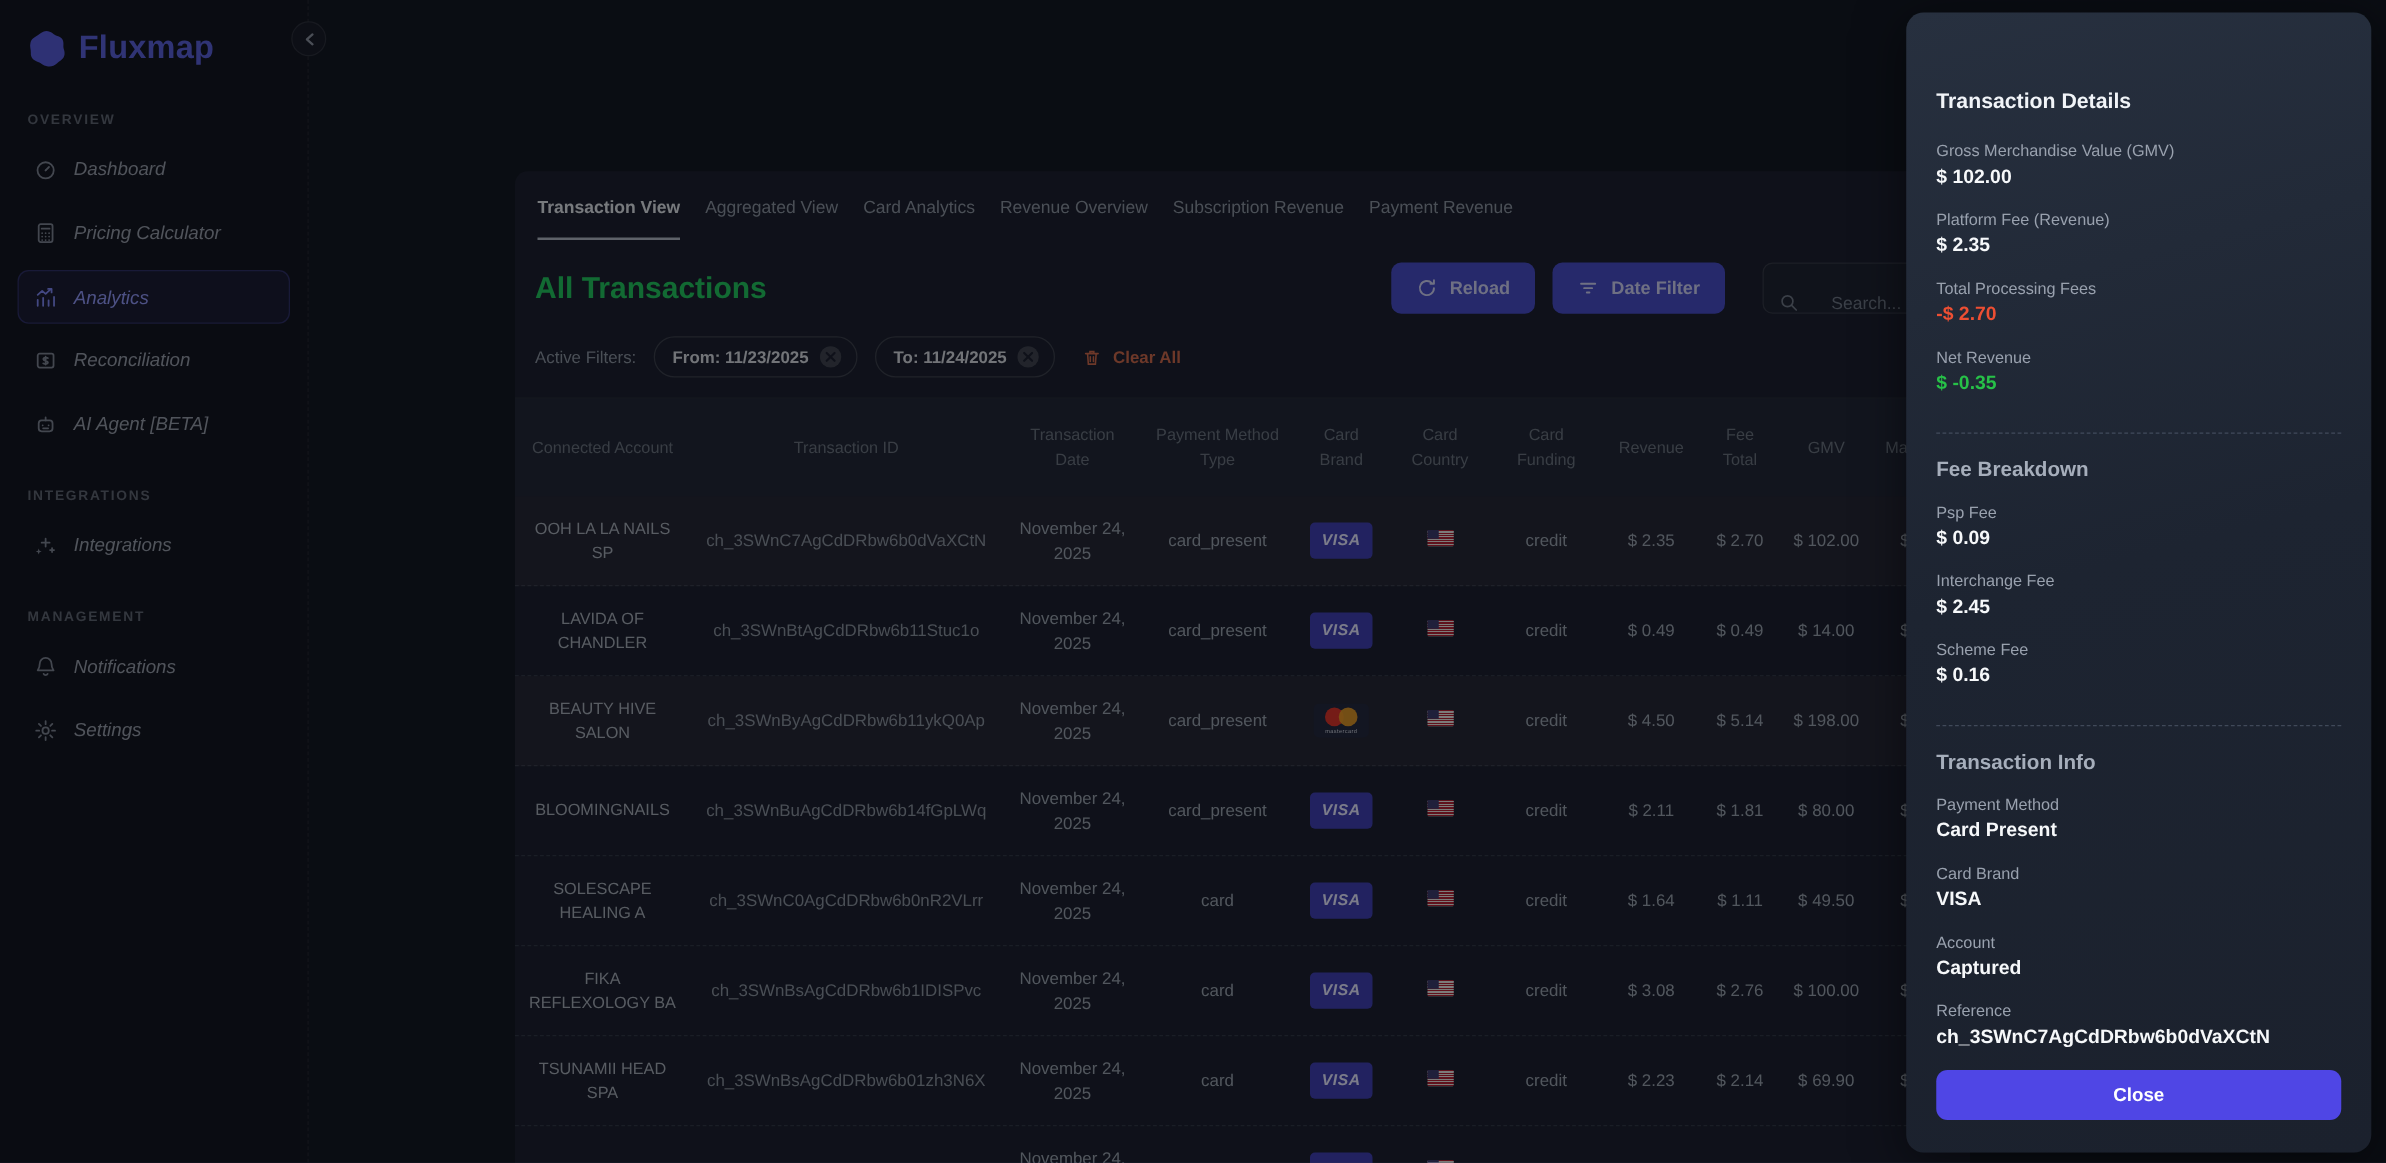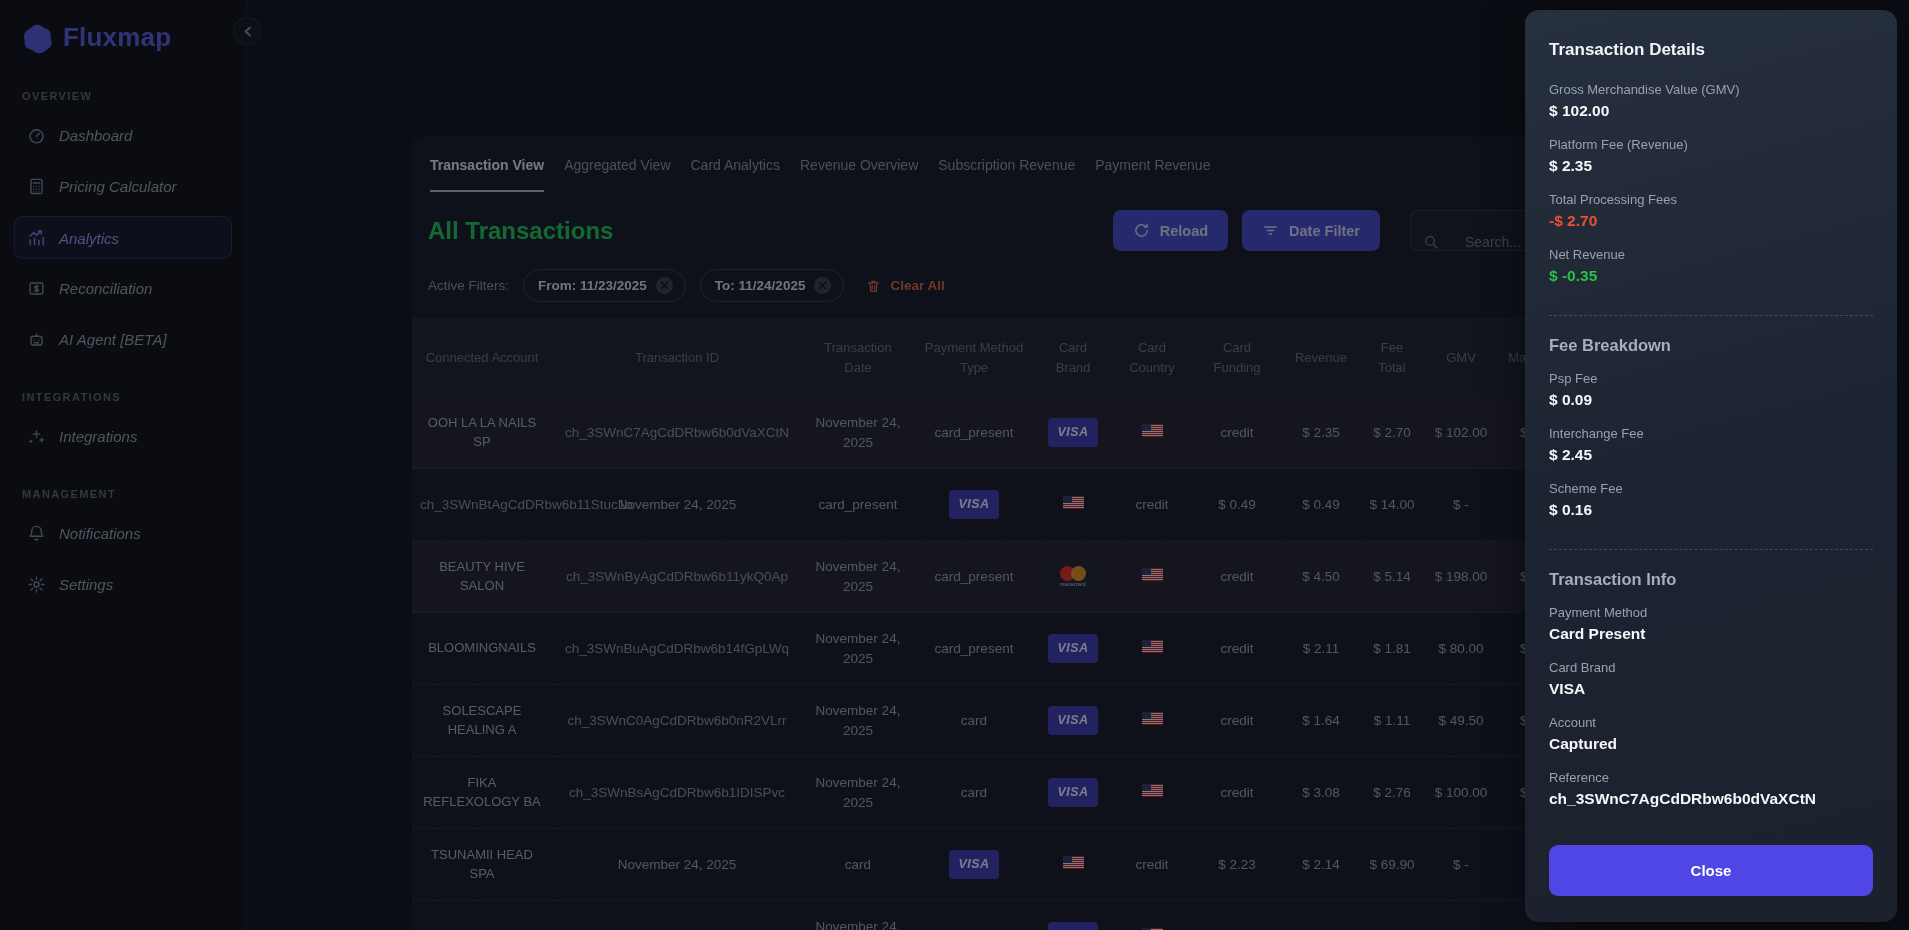--- a/index.html
+++ b/index.html
@@ -123,21 +123,21 @@
   }
 
   
   .dim-overlay { position:absolute; inset:0; background:rgba(0,0,0,0.46); z-index:10; }
   .details-panel {
     position:absolute; right:12px; top:10px; bottom:8px; width:372px; z-index:20;
     background:linear-gradient(165deg,#27303f 0%, #1d2431 48%, #1b212d 100%);
     border-radius:14px; padding:30px 24px 26px; display:flex; flex-direction:column;
     box-shadow:0 8px 40px rgba(0,0,0,0.5);
   }
-  .panel-title { font-size:17px; font-weight:bold; color:#f1f4f8; margin-bottom:22px; }
+  .panel-title { font-size:17px; font-weight:bold; color:#f1f4f8; margin-bottom:22px;margin-top:31px; }
   .metric { margin-bottom:17px; }
   .metric-label { font-size:13px; color:#99a1ae; margin-bottom:5px; }
   .metric-value { font-size:15.5px; font-weight:bold; color:#f6f8fa; }
   .metric-value.neg { color:#ee4f33; }
   .metric-value.pos { color:#27c148; }
   .dashed-sep { border-top:1px dashed rgba(150,163,184,0.3); margin:13px 0 20px; }
   .panel-heading { font-size:16.5px; font-weight:bold; color:#a6aebb; margin-bottom:16px; }
   .close-btn {
     margin-top:auto; height:51px; border:none; border-radius:9px; background:#4f46e5;
     color:#ffffff; font-size:15px; font-weight:bold; font-family:inherit; cursor:pointer;
@@ -318,20 +318,21 @@
       
     </div>
     <div class="td"><span class="flag-us"></span></div>
     <div class="td">credit</div>
     <div class="td">$ 2.35</div>
     <div class="td">$ 2.70</div>
     <div class="td">$ 102.00</div>
     <div class="td">$ -</div>
   </div>
         <div class="trow">
+    <div class="td merchant">LAVIDA OF CHANDLER</div>
     <div class="td txid">ch_3SWnBtAgCdDRbw6b11Stuc1o</div>
     <div class="td">November 24, 2025</div>
     <div class="td">card_present</div>
     <div class="td">
       <span class="badge-visa">VISA</span>
       
     </div>
     <div class="td"><span class="flag-us"></span></div>
     <div class="td">credit</div>
     <div class="td">$ 0.49</div>
@@ -404,20 +405,21 @@
     </div>
     <div class="td"><span class="flag-us"></span></div>
     <div class="td">credit</div>
     <div class="td">$ 3.08</div>
     <div class="td">$ 2.76</div>
     <div class="td">$ 100.00</div>
     <div class="td">$ -</div>
   </div>
         <div class="trow">
     <div class="td merchant">TSUNAMII HEAD SPA</div>
+    <div class="td txid">ch_3SWnBsAgCdDRbw6b01zh3N6X</div>
     <div class="td">November 24, 2025</div>
     <div class="td">card</div>
     <div class="td">
       <span class="badge-visa">VISA</span>
       
     </div>
     <div class="td"><span class="flag-us"></span></div>
     <div class="td">credit</div>
     <div class="td">$ 2.23</div>
     <div class="td">$ 2.14</div>

